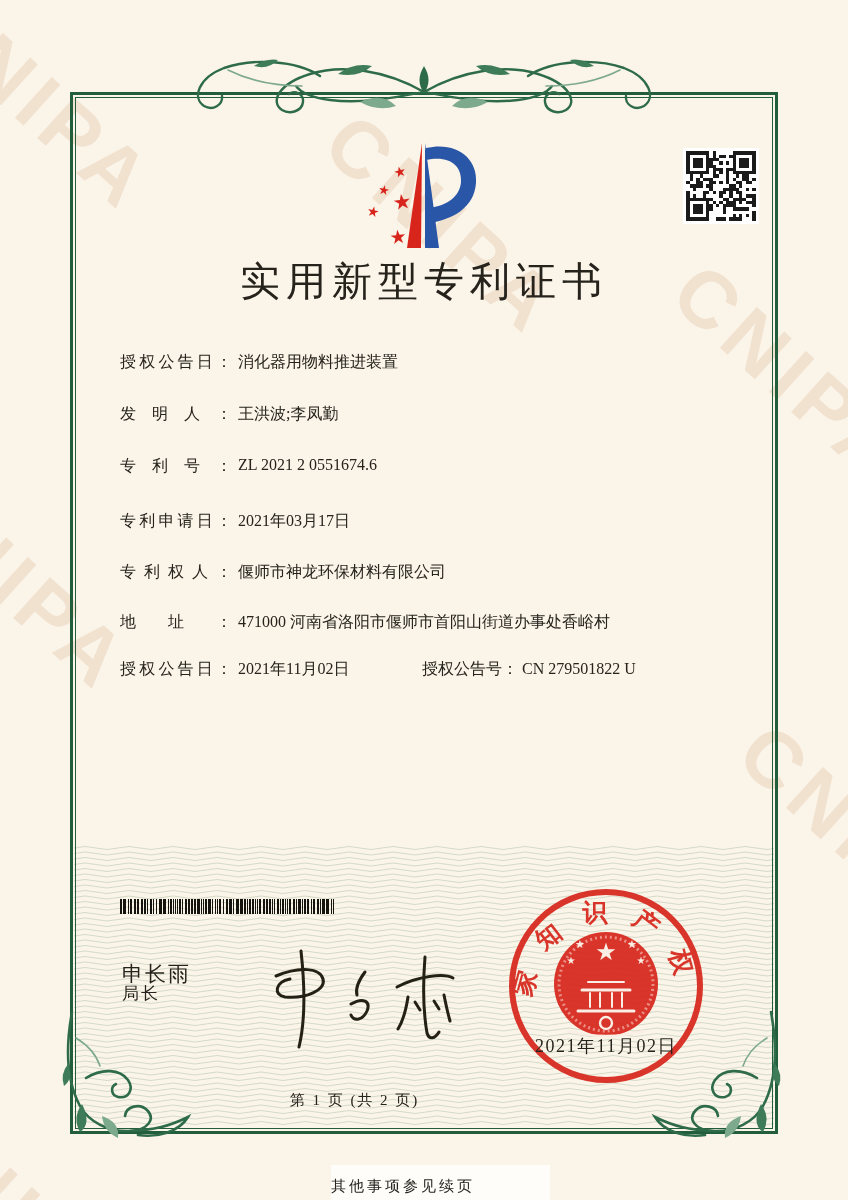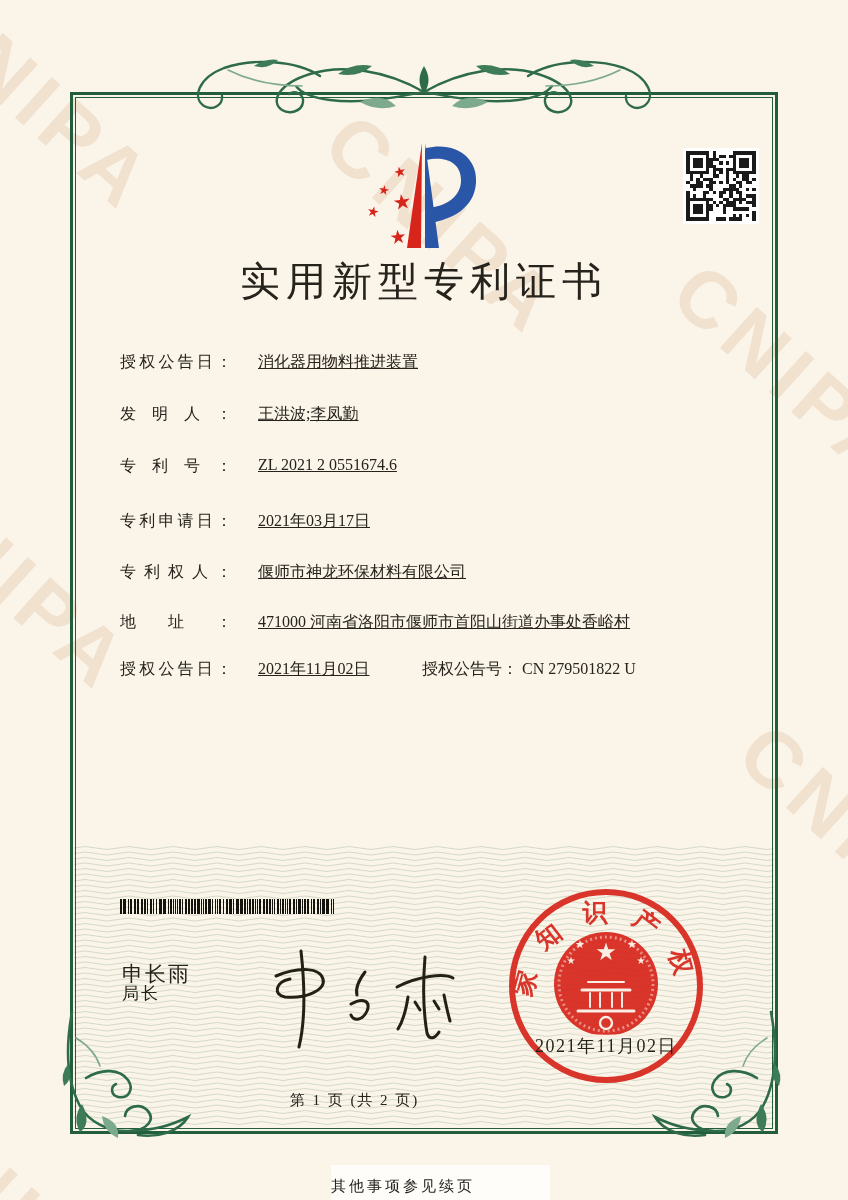--- a/index.html
+++ b/index.html
@@ -42,21 +42,21 @@
     position:absolute;left:70px;top:254px;width:708px;
     text-align:center;font-size:40px;font-weight:normal;letter-spacing:6px;
   }
   .fields{position:absolute;left:120px;top:352px;width:640px;}
   .field-row{position:absolute;left:0;font-size:16px;white-space:nowrap;}
   .field-label{
     display:inline-block;width:112px;
     text-align:justify;text-align-last:justify;
     vertical-align:top;
   }
-  .field-value{display:inline-block;margin-left:22px;vertical-align:top;text-decoration:underline;}
+  .field-value{display:inline-block;margin-left:2px;vertical-align:top;}
   .grant-pair2{position:absolute;left:302px;top:0;}
   .paras{position:absolute;left:120px;top:694px;width:622px;font-size:16px;line-height:1.45;}
   .paras p{margin:0;text-indent:2em;}
   #barcode{position:absolute;left:120px;top:899px;}
   .signoff-title{position:absolute;left:122px;top:966px;font-size:17px;letter-spacing:2px;margin-top:16px;}
   .signoff-name{position:absolute;left:122px;top:960px;font-size:21px;letter-spacing:2px;}
   #signature{position:absolute;left:248px;top:946px;}
   #seal{position:absolute;left:504px;top:886px;opacity:.93;z-index:5;}
   .page-number{
     position:absolute;left:70px;top:1091px;width:569px;text-align:center;

